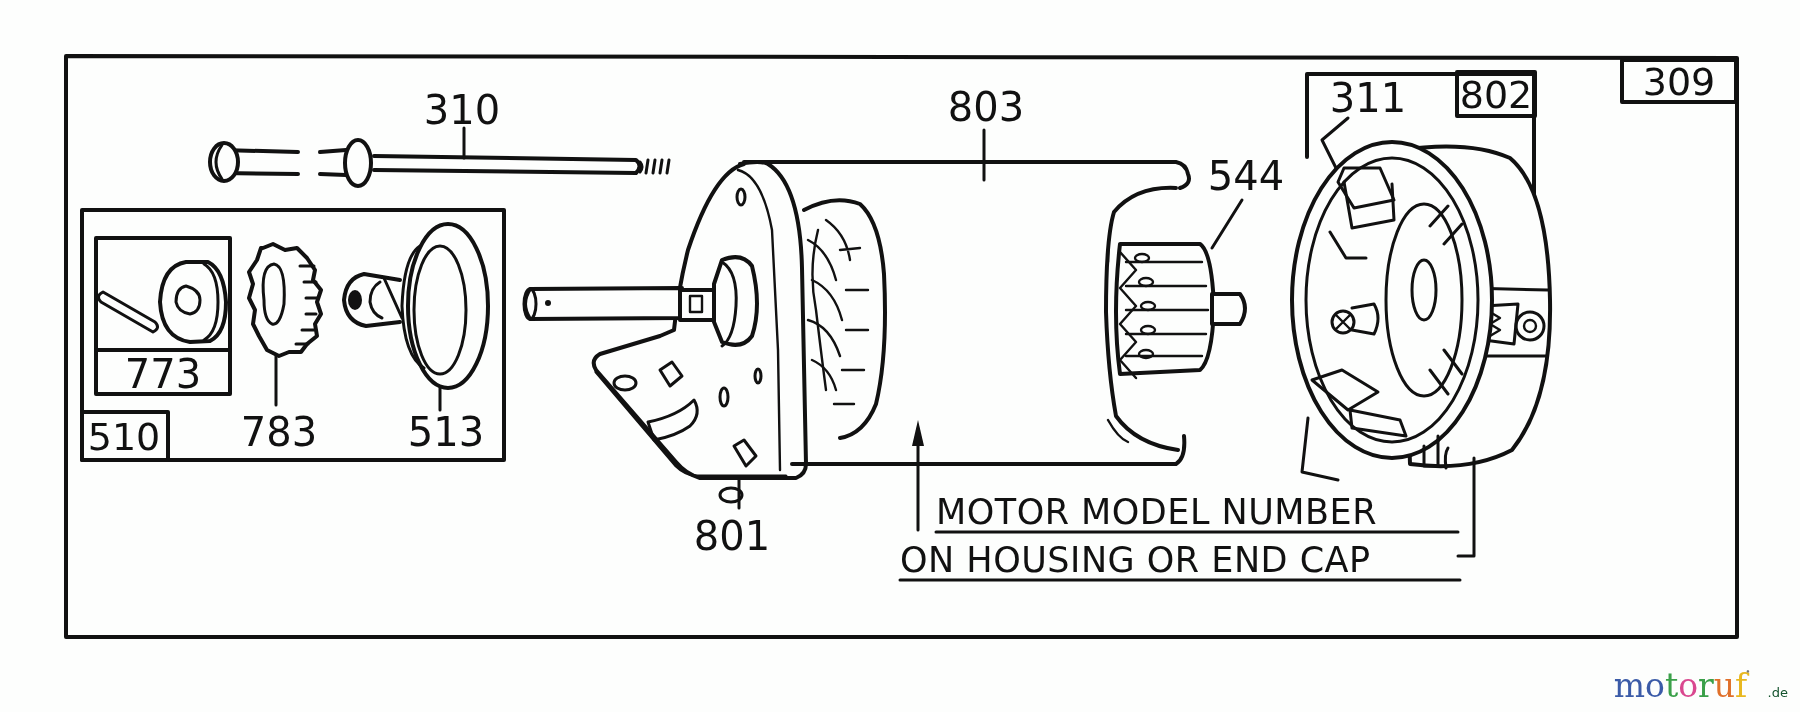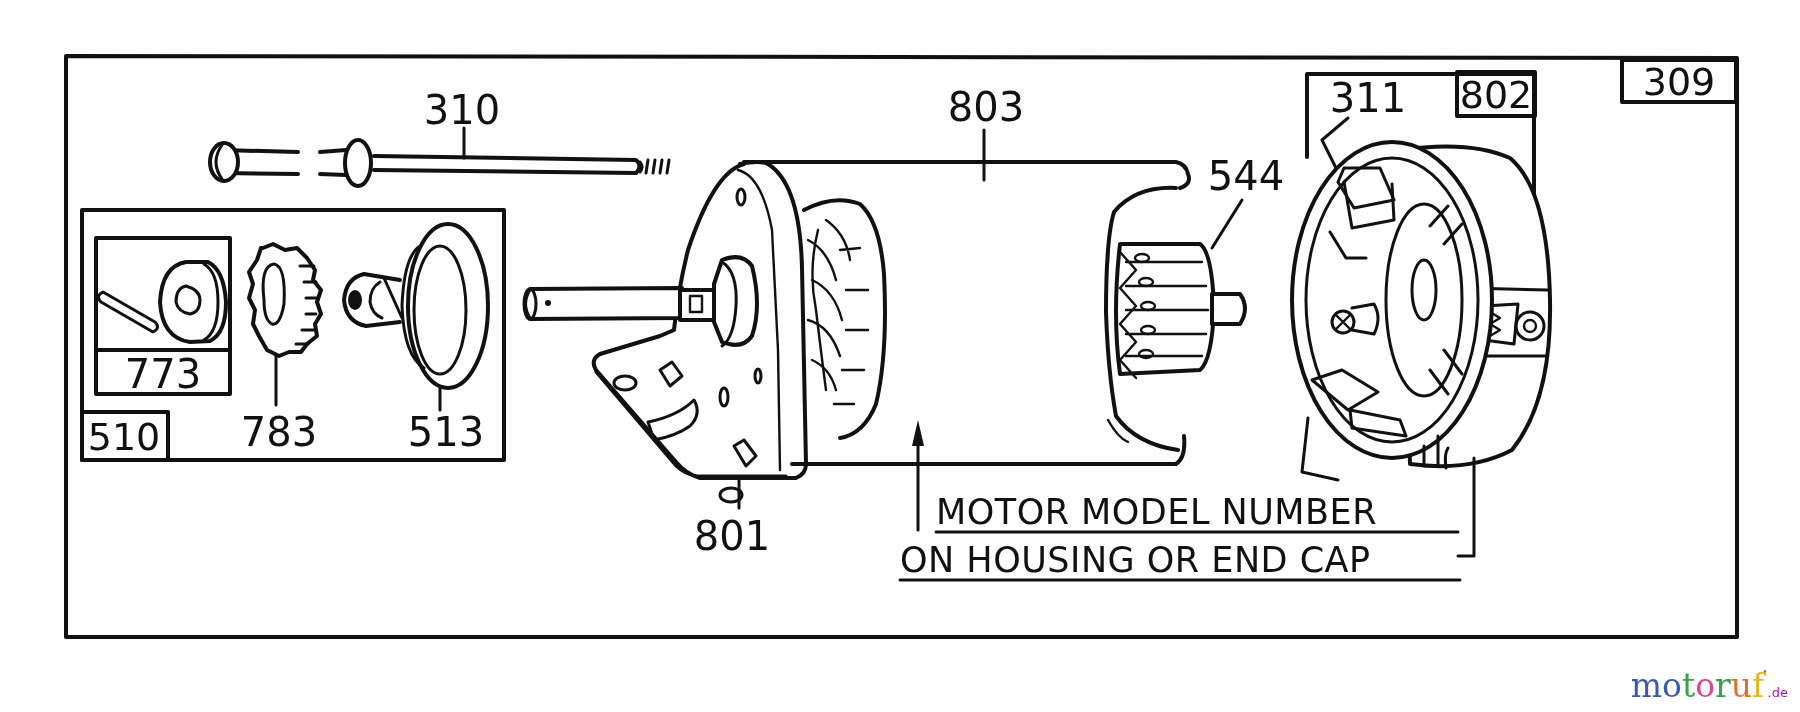--- a/index.html
+++ b/index.html
@@ -10,21 +10,21 @@
     .ln3 { fill: none; stroke: #111; stroke-width: 3; stroke-linecap: round; stroke-linejoin: round; }
     .ln2 { fill: none; stroke: #111; stroke-width: 2.4; stroke-linecap: round; stroke-linejoin: round; }
     .fillw { fill: #fdfefd; stroke: #111; stroke-width: 4; stroke-linejoin: round; }
     .blk { fill: #111; }
     .num { font-family: "DejaVu Sans", sans-serif; font-size: 40px; fill: #111; font-weight: normal; }
     .boxnum { font-family: "DejaVu Sans", sans-serif; font-size: 38px; fill: #111; }
     .note { font-family: "DejaVu Sans", sans-serif; font-size: 35px; fill: #111; letter-spacing: 0.5px; }
     .wm { position: absolute; right: 12px; bottom: 10px; font-family: "DejaVu Serif", serif;
           font-size: 33px; line-height: 1; letter-spacing: 0; white-space: nowrap; }
     .wm span { display: inline-block; }
-    .wm .tld { font-family: "DejaVu Sans", sans-serif; font-size: 13px; color: #a21caf; margin-left: 0; }
+    .wm .tld { font-family: "DejaVu Sans", sans-serif; font-size: 13px; color: #14532d; margin-left: 17px; }
     .wm sup { font-size: 9px; color: #777; vertical-align: 22px; margin-left: -2px; }
   </style>
 </head>
 <body>
 
 <svg id="diagram" viewBox="0 0 1800 712" xmlns="http://www.w3.org/2000/svg">
 
   <path class="ln" d="M66 56 L1737 58 L1737 637 L66 637 Z"></path>
 
   <g>

